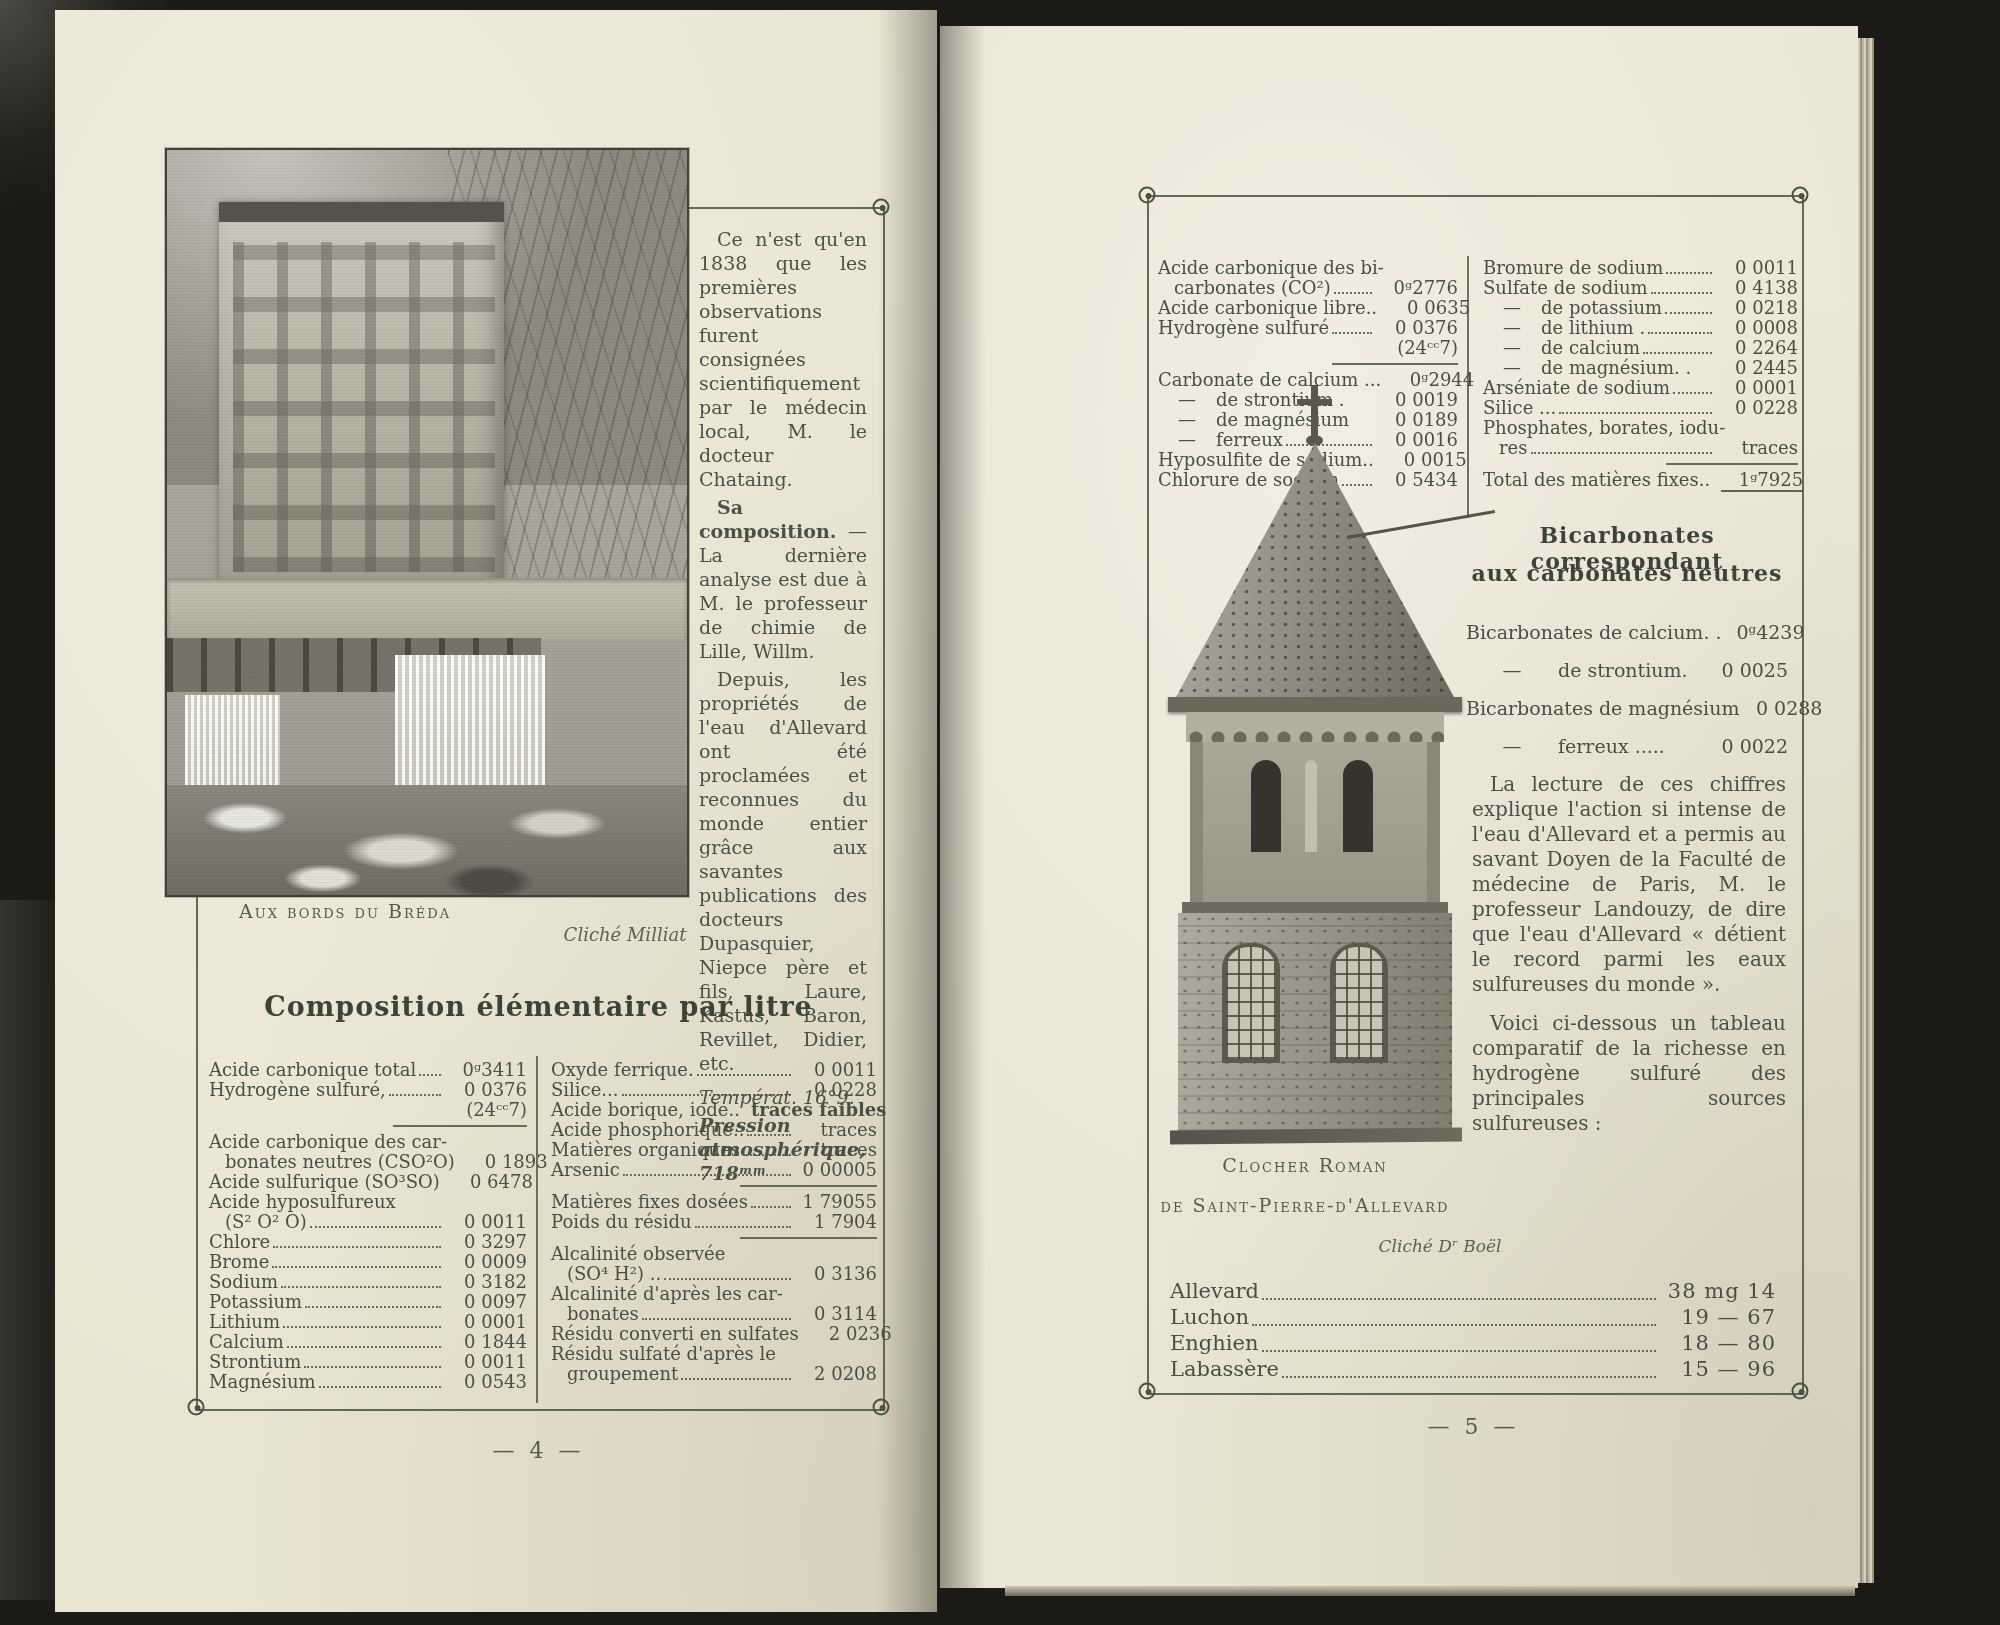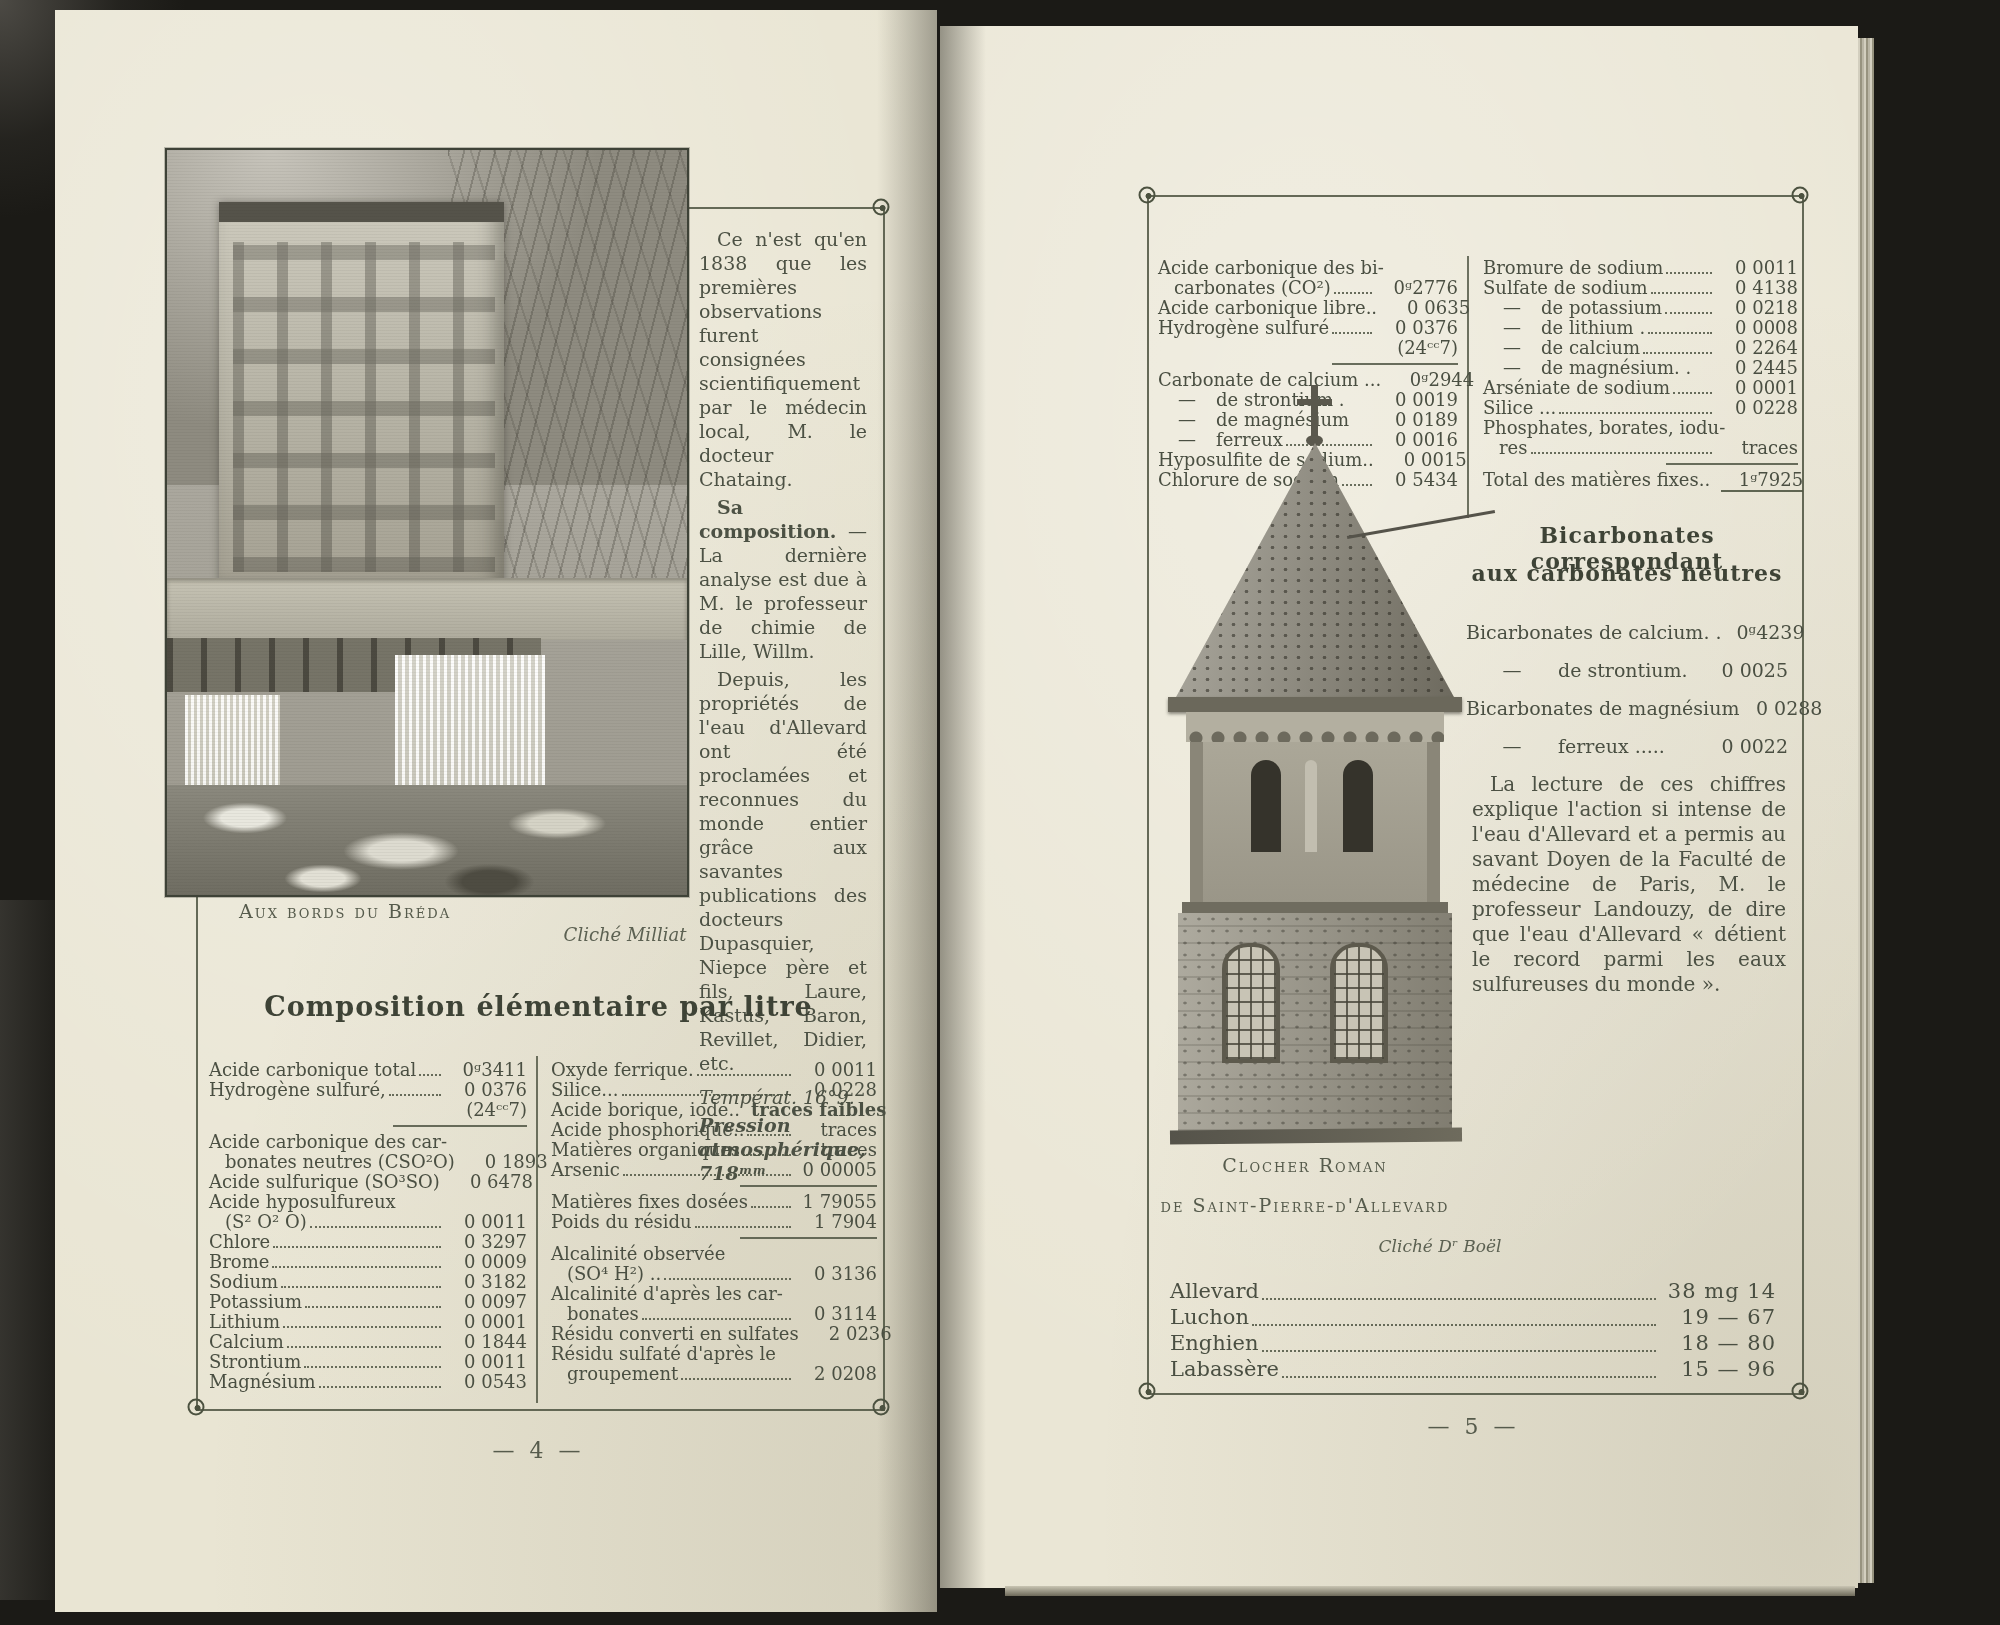--- a/index.html
+++ b/index.html
@@ -444,20 +444,21 @@
         <div class="rline">
           <span class="dash">—</span>
           <span class="lbl">ferreux .....</span>
           <span class="leader nodots"></span>
           <span class="val">0 0022</span>
         </div>
       </div>
 
     <div class="abs bodytext" style="left:528px;top:742px;width:322px;font-size:20px;line-height:25px;">
       <p>La lecture de ces chiffres explique l'action si intense de l'eau d'Allevard et a permis au savant Doyen de la Faculté de médecine de Paris, M. le professeur Landouzy, de dire que l'eau d'Allevard « détient le record parmi les eaux sulfureuses du monde ».</p>
+      <p style="margin-top:14px;">Voici ci-dessous un tableau comparatif de la richesse en hydrogène sulfuré des principales sources sulfureuses :</p>
     </div>
 
     <div class="abs tcol cmp" style="left:230px;top:1252px;width:606px;">
         <div class="rline">
           <span class="lbl">Allevard</span>
           <span class="leader"></span>
           <span class="val">38 mg 14</span>
         </div>
         <div class="rline">
           <span class="lbl">Luchon</span>

